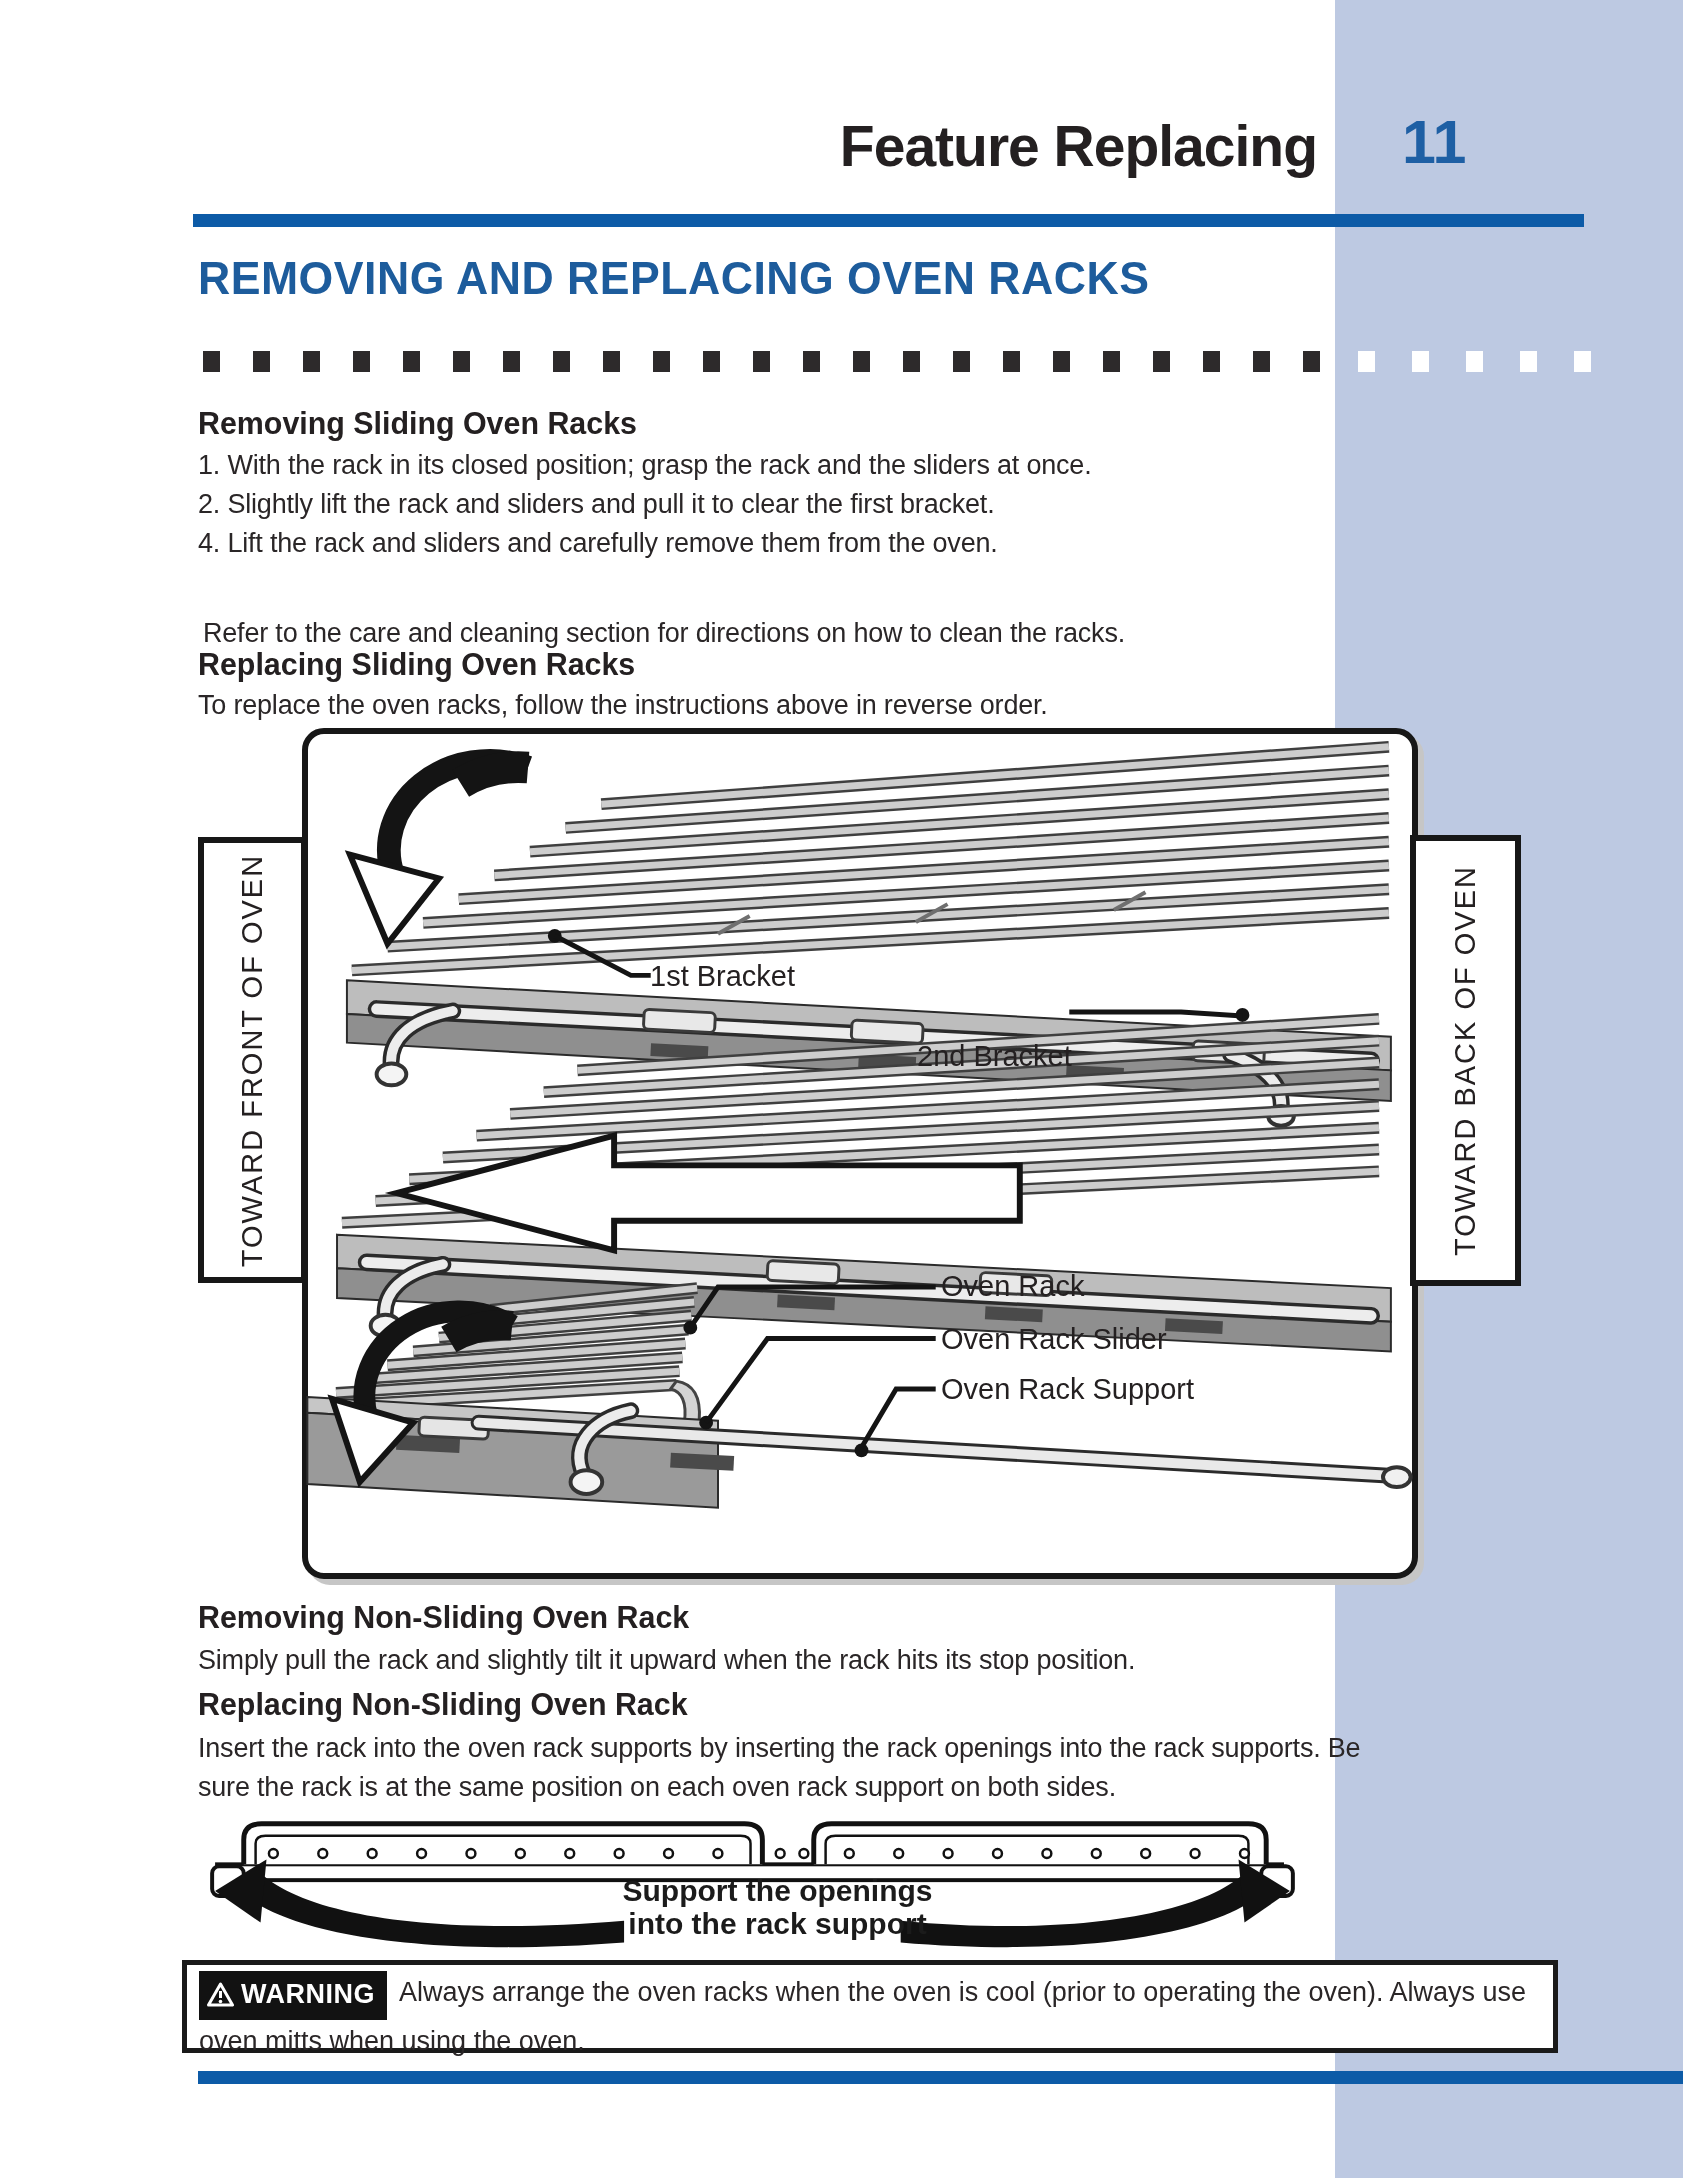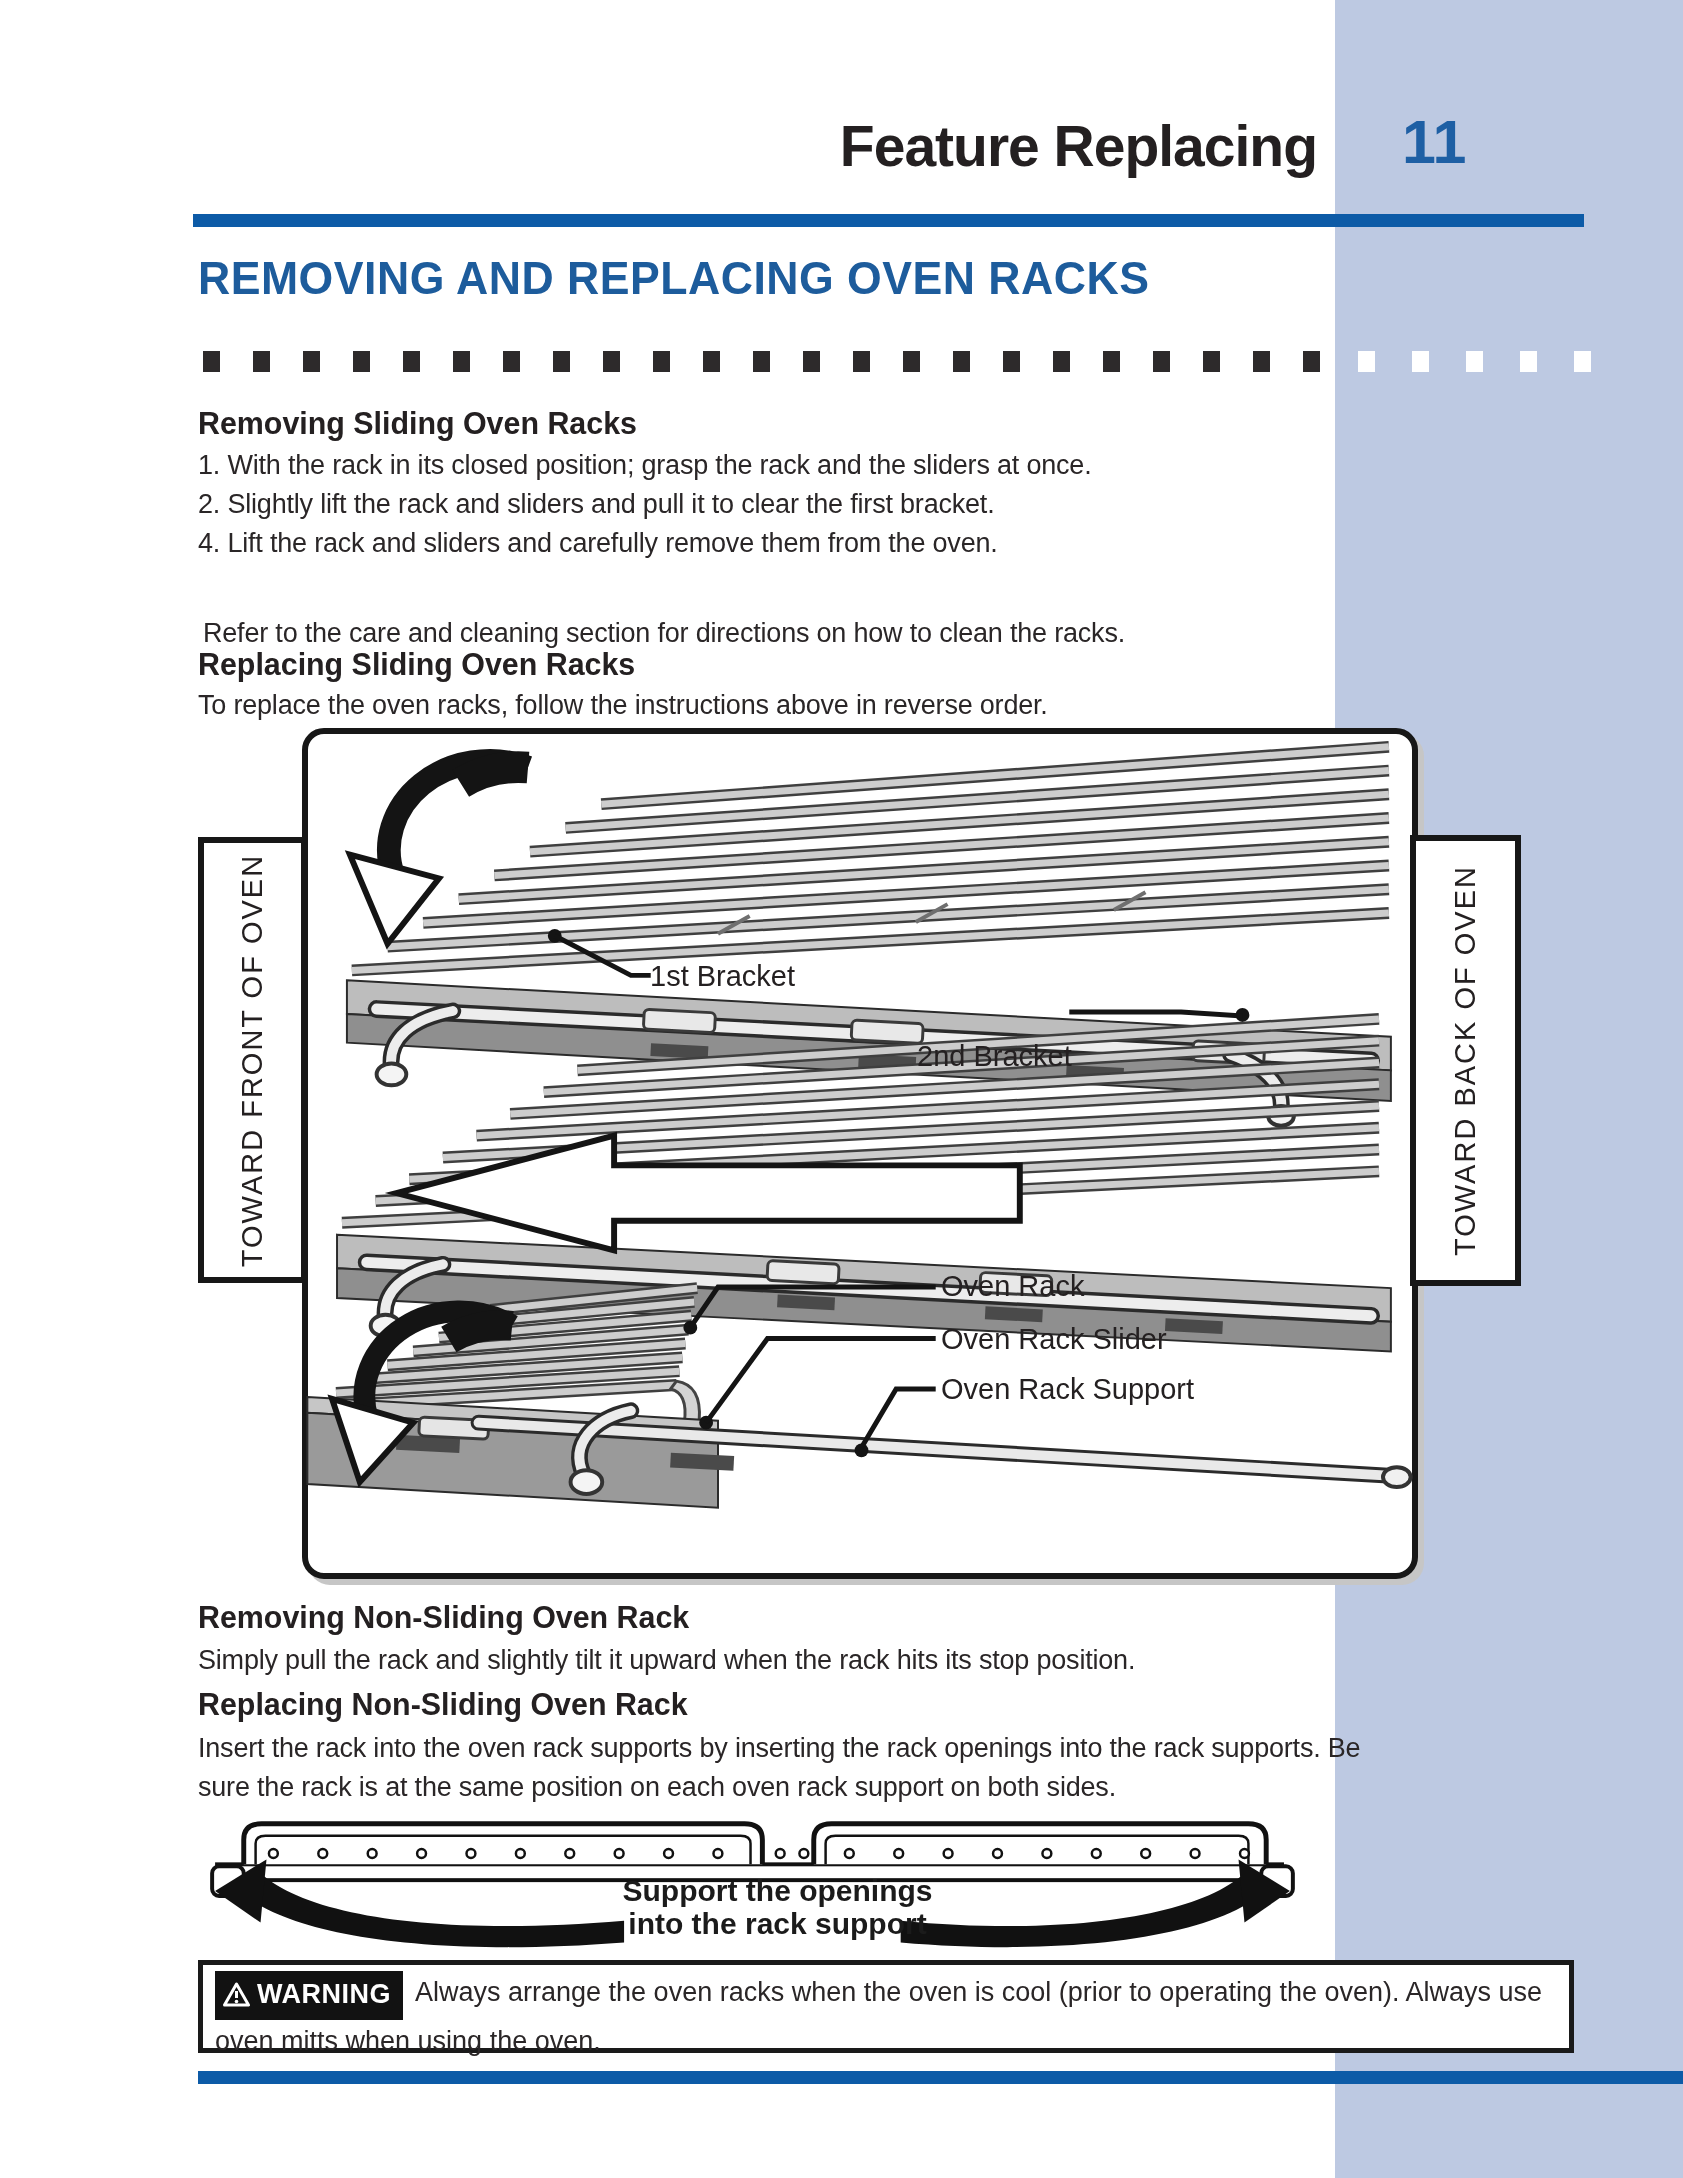--- a/index.html
+++ b/index.html
@@ -47,21 +47,21 @@
   .callout{font-size:29px;color:#242021;white-space:nowrap;}
   .co-first{left:650px;top:960px;}
   .co-second{left:917px;top:996px;margin-top:44px;}
   .co-rack{left:941px;top:1270px;}
   .co-slider{left:941px;top:1323px;}
   .co-support{left:941px;top:1373px;text-align:right;}
   
   .fig2-svg{left:208px;top:1810px;width:1089px;height:163px;}
   .fig2-caption{left:520px;top:1874px;width:515px;text-align:center;font-size:30px;font-weight:bold;line-height:33px;color:#1b1b1b;}
   
-  .warnbox{left:198px;top:1960px;width:1376px;height:93px;box-sizing:border-box;border:5px solid #1a1a1a;background:#fff;
+  .warnbox{left:182px;top:1960px;width:1376px;height:93px;box-sizing:border-box;border:5px solid #1a1a1a;background:#fff;
     padding:6px 12px;font-size:27px;line-height:43px;color:#2a2627;}
   .warn-badge{display:inline-flex;align-items:center;gap:7px;background:#121212;color:#fff;
     font-weight:bold;font-size:27px;letter-spacing:0.5px;padding:2px 12px 4px 8px;margin-right:12px;vertical-align:-6px;}
 </style>
 </head>
 <body>
 
 <div class="abs sidebar"></div>
 
 <div class="abs header-title">Feature Replacing</div>

